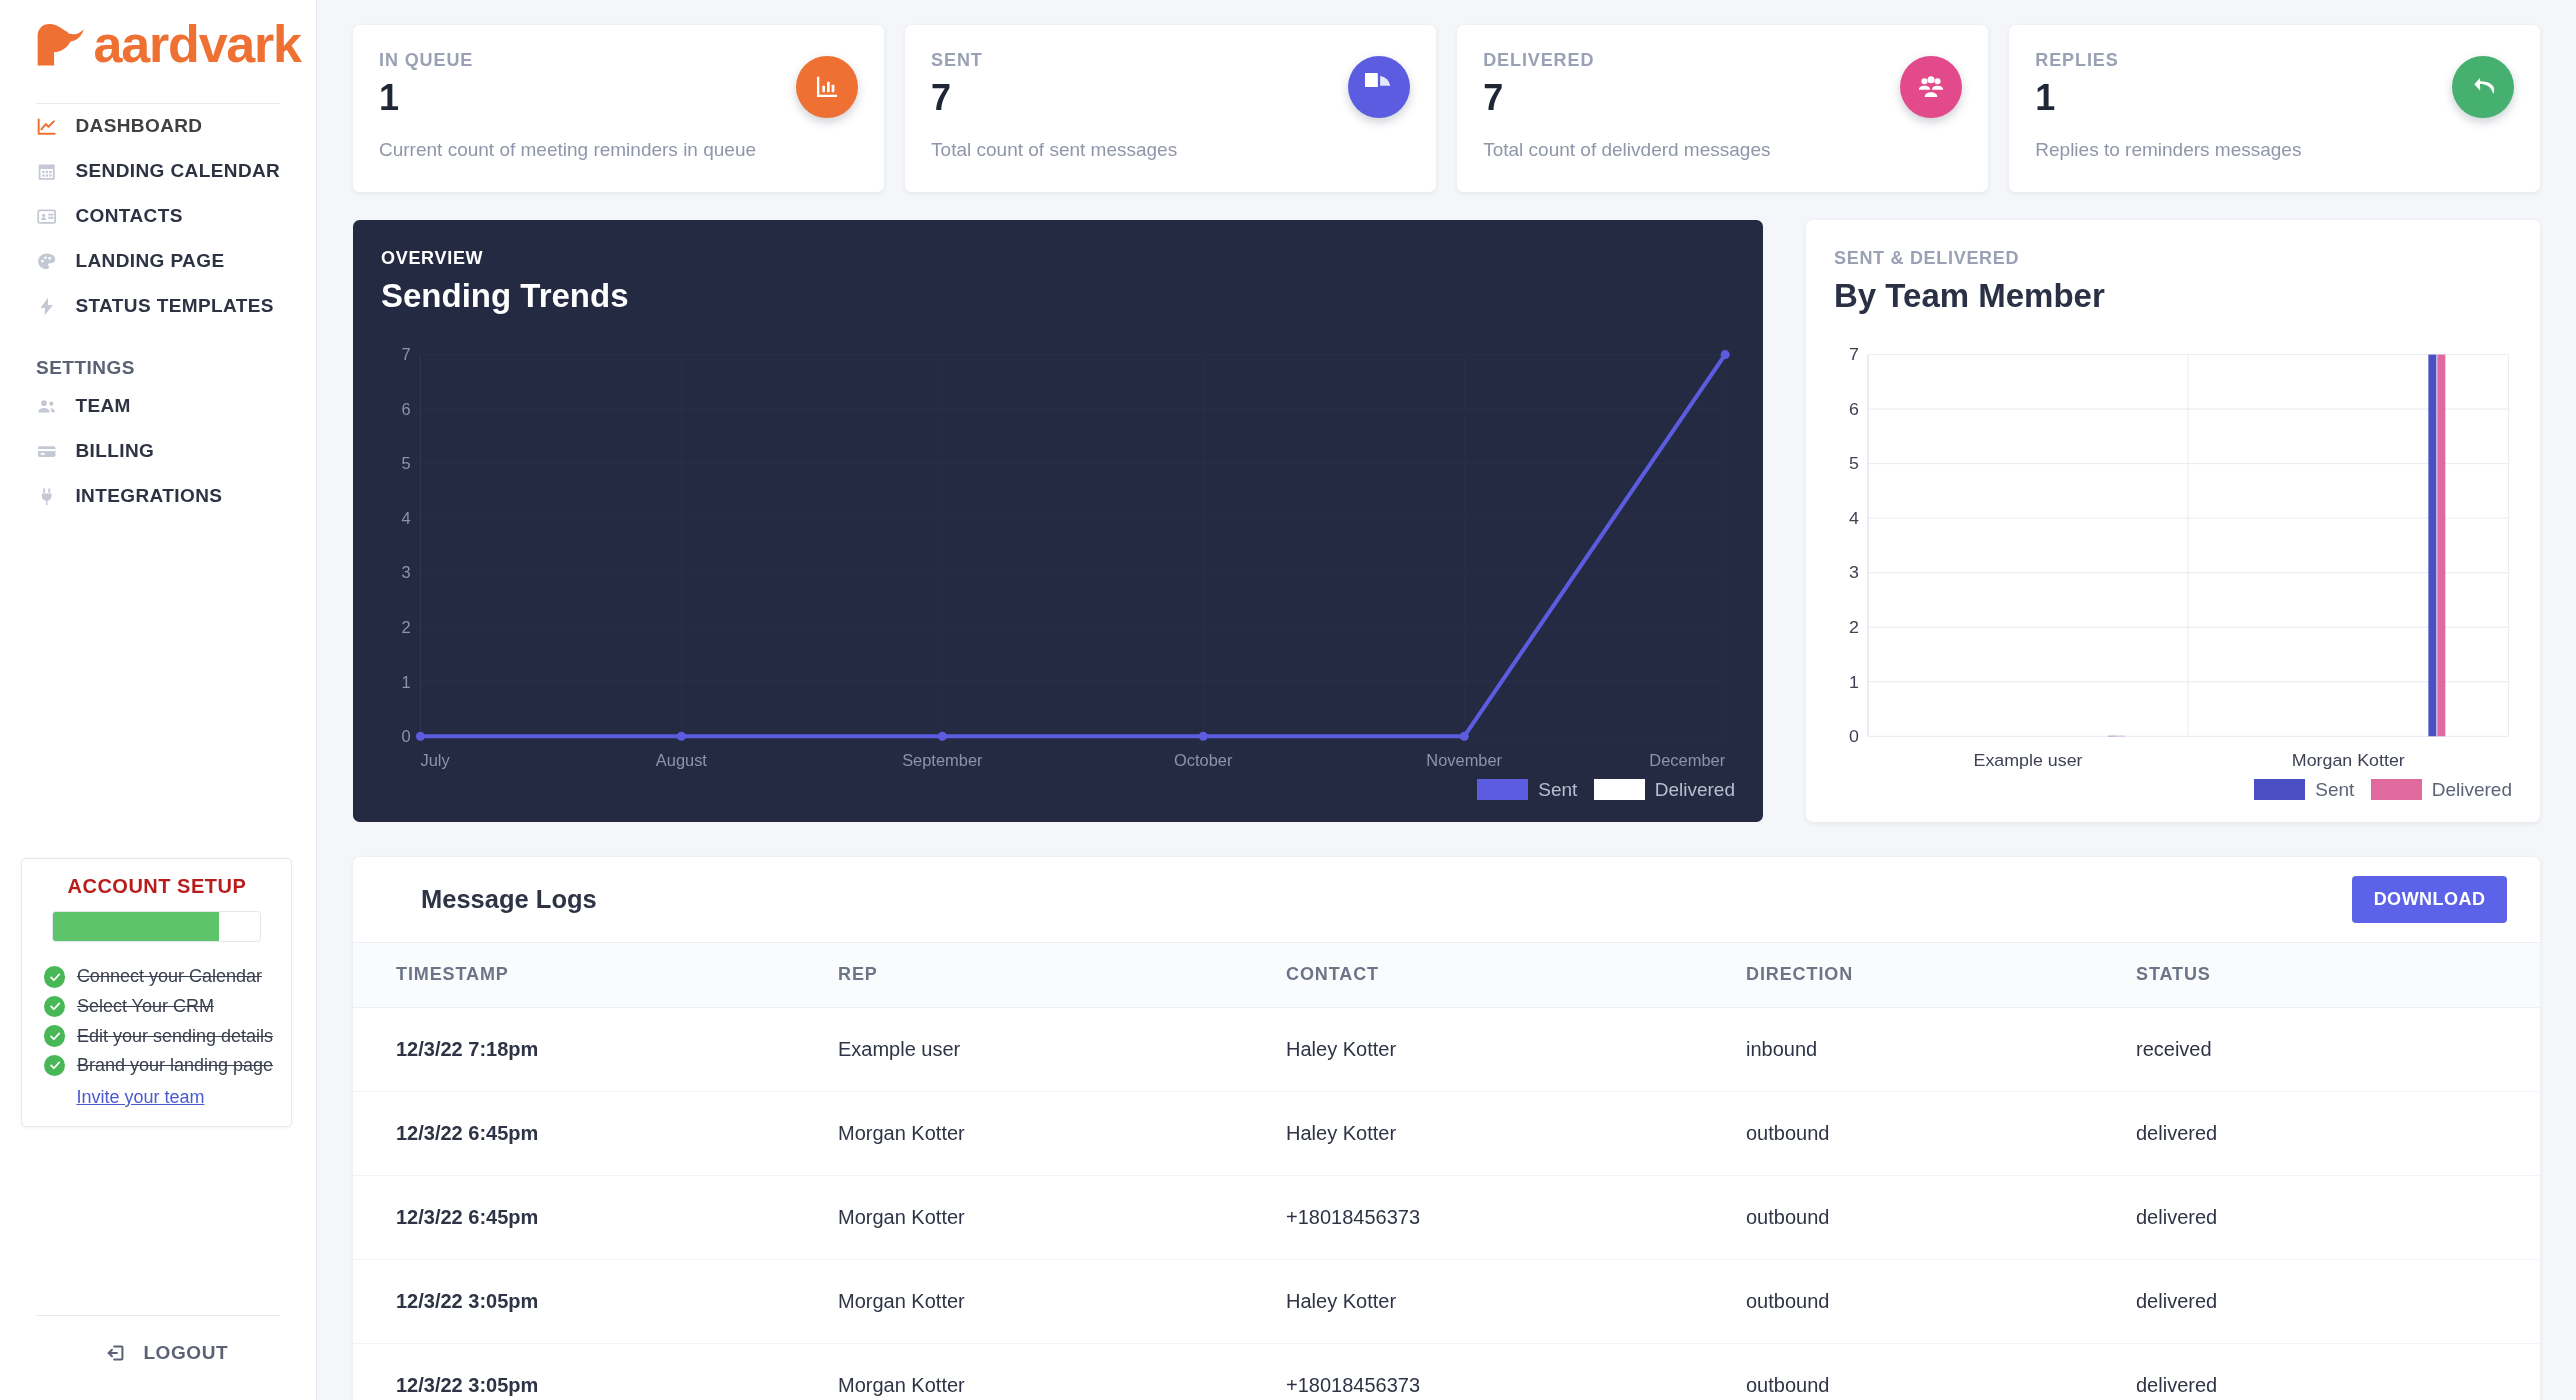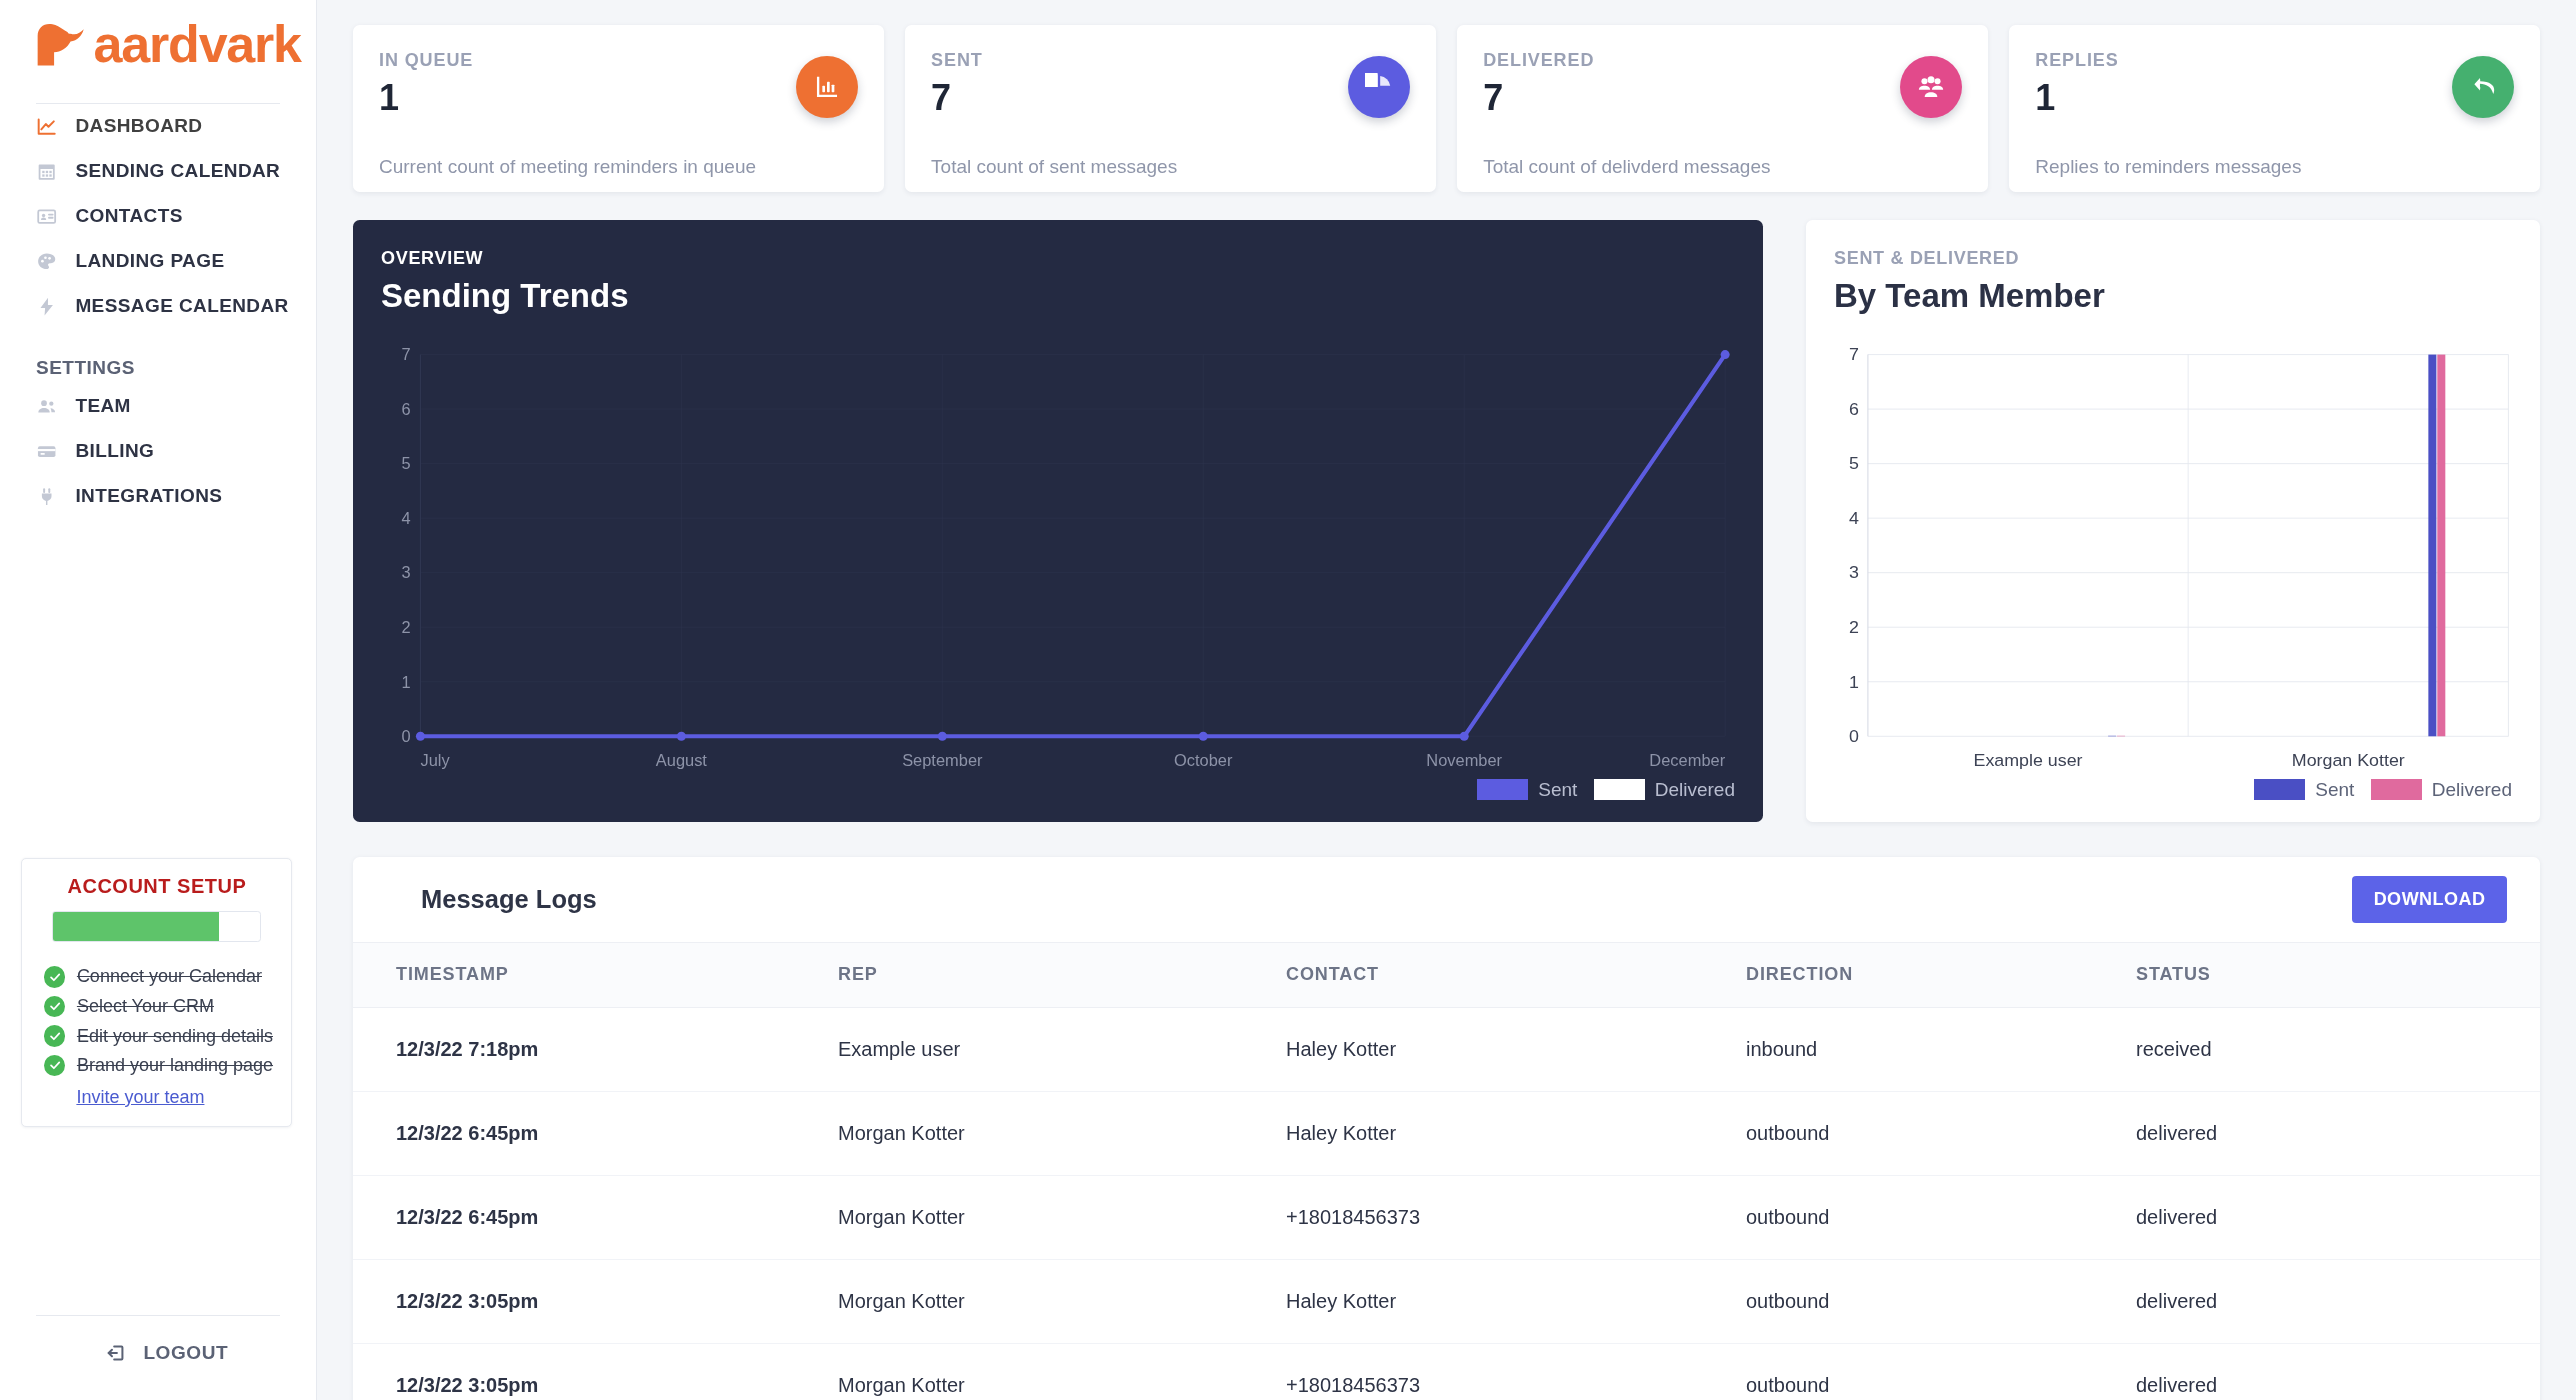--- a/index.html
+++ b/index.html
@@ -100,21 +100,21 @@
   }
   .stat-label {
     font-size: 18px; font-weight: 700; color: #9aa1b5;
     letter-spacing: 0.9px;
   }
   .stat-value {
     font-size: 36px; font-weight: 700; color: #1f2636;
     margin-top: 6.6px; line-height: 1.1;
   }
   .stat-desc {
-    position: absolute; left: 26px; bottom: 14px;
+    position: absolute; left: 26px; bottom: 31px;
     font-size: 19px; color: #8f96aa;
   }
   .stat-icon {
     position: absolute; right: 26px; top: 31px;
     width: 62px; height: 62px; border-radius: 50%;
     display: flex; align-items: center; justify-content: center;
     box-shadow: 0 4.1px 10px rgba(30,40,70,0.22);
   }
   .stat-icon svg { width: 28px; height: 28px; fill: #fff; }
 
@@ -259,21 +259,21 @@
       </span>
       <span class="nav-label">LANDING PAGE</span>
     </div>
 
     <div class="nav-item">
       <span class="nav-ico">
         <svg viewBox="0 0 24 24" fill="currentColor">
             <path d="M13.5 2 L5 13.4h5.2L9.6 22 19 10.2h-5.6z"></path>
           </svg>
       </span>
-      <span class="nav-label">MESSAGE CALENDAR</span>
+      <span class="nav-label">STATUS TEMPLATES</span>
     </div>
 
     <div class="side-section-label">SETTINGS</div>
 
     <div class="nav-item">
       <span class="nav-ico">
         <svg viewBox="0 0 24 24" fill="currentColor">
           <circle cx="9" cy="8" r="3.2"></circle>
             <circle cx="17.2" cy="8.6" r="2.4"></circle>
           <path d="M2.6 18.6c0-3.2 2.9-5 6.4-5s6.4 1.8 6.4 5z"></path>

